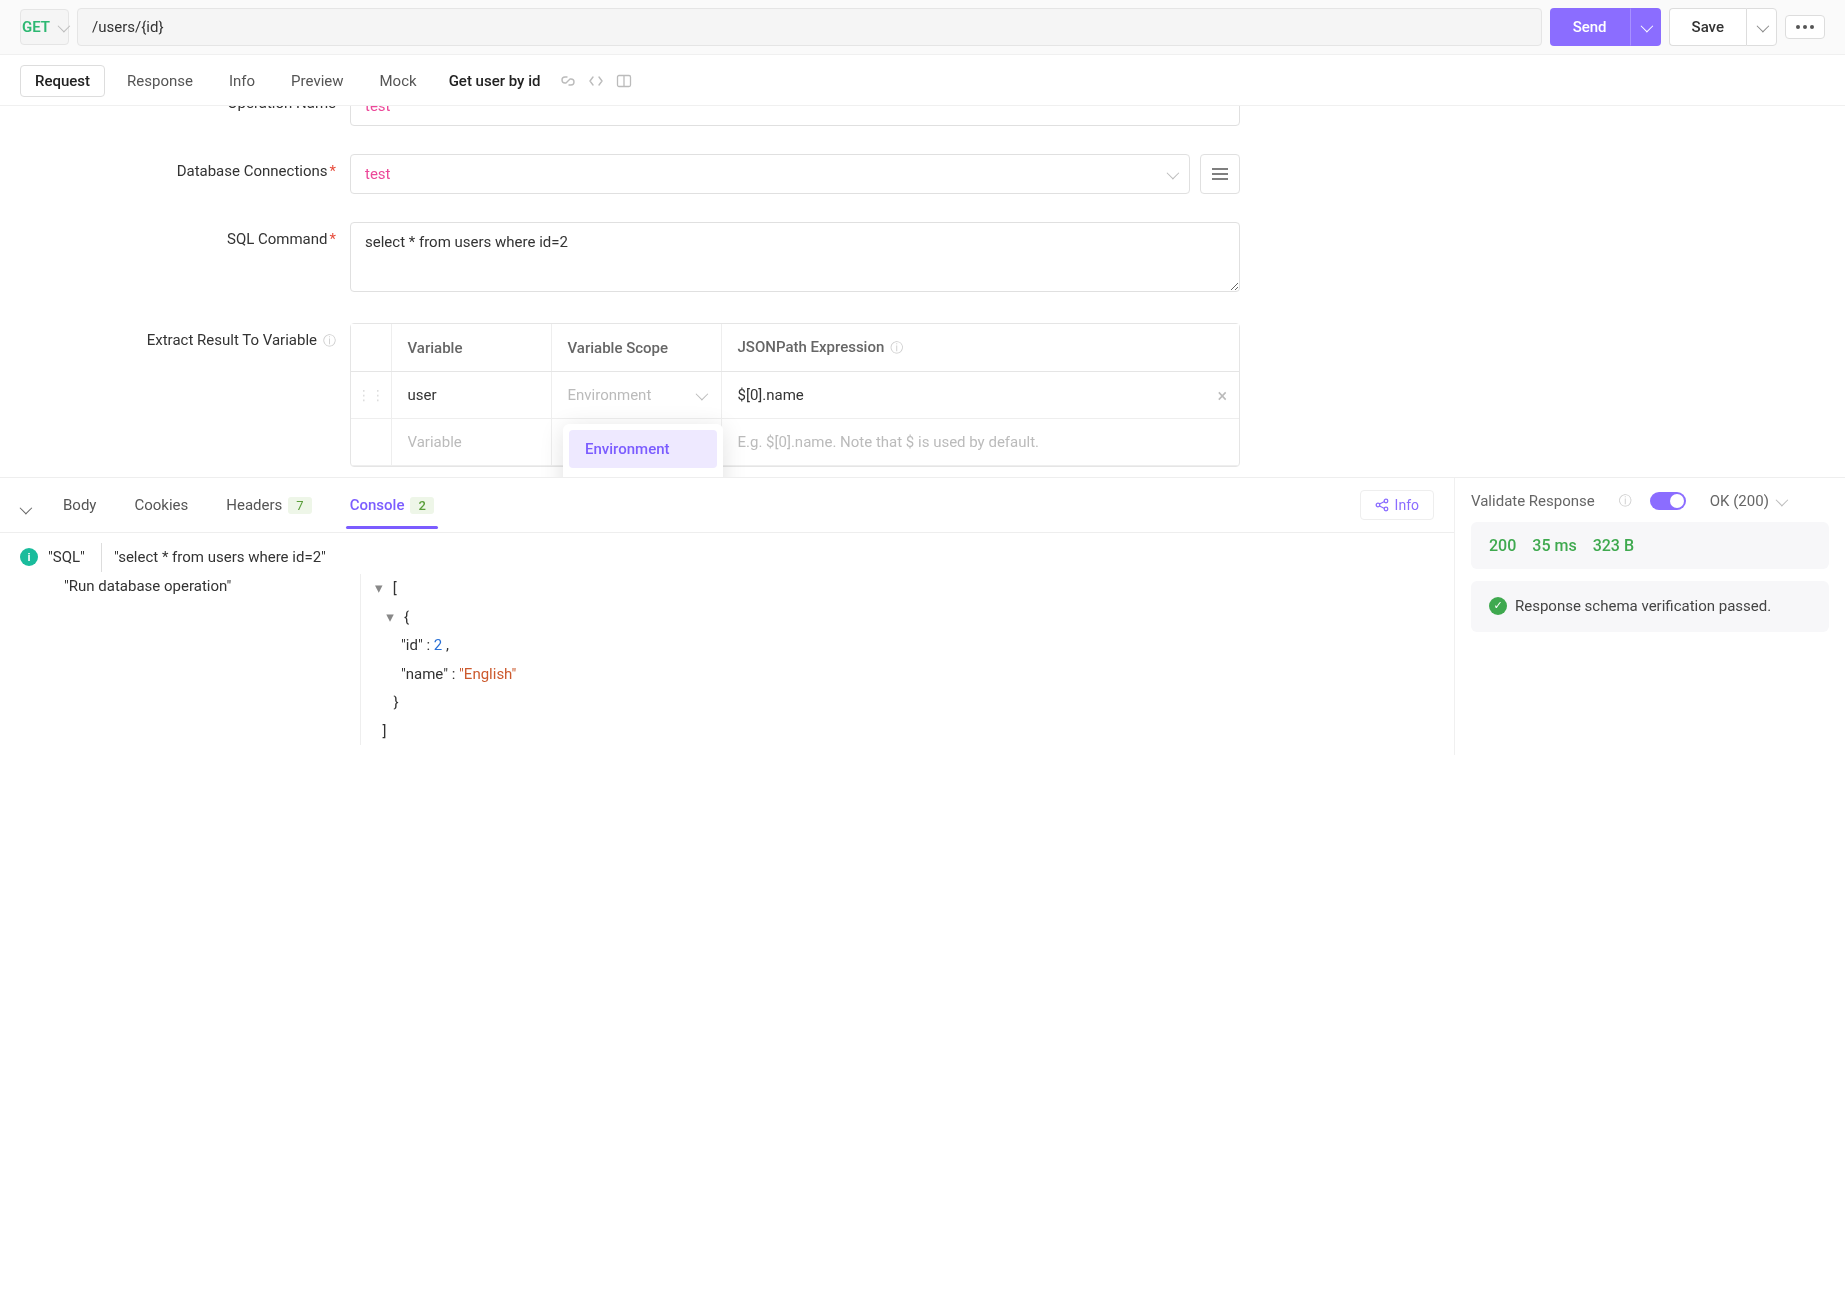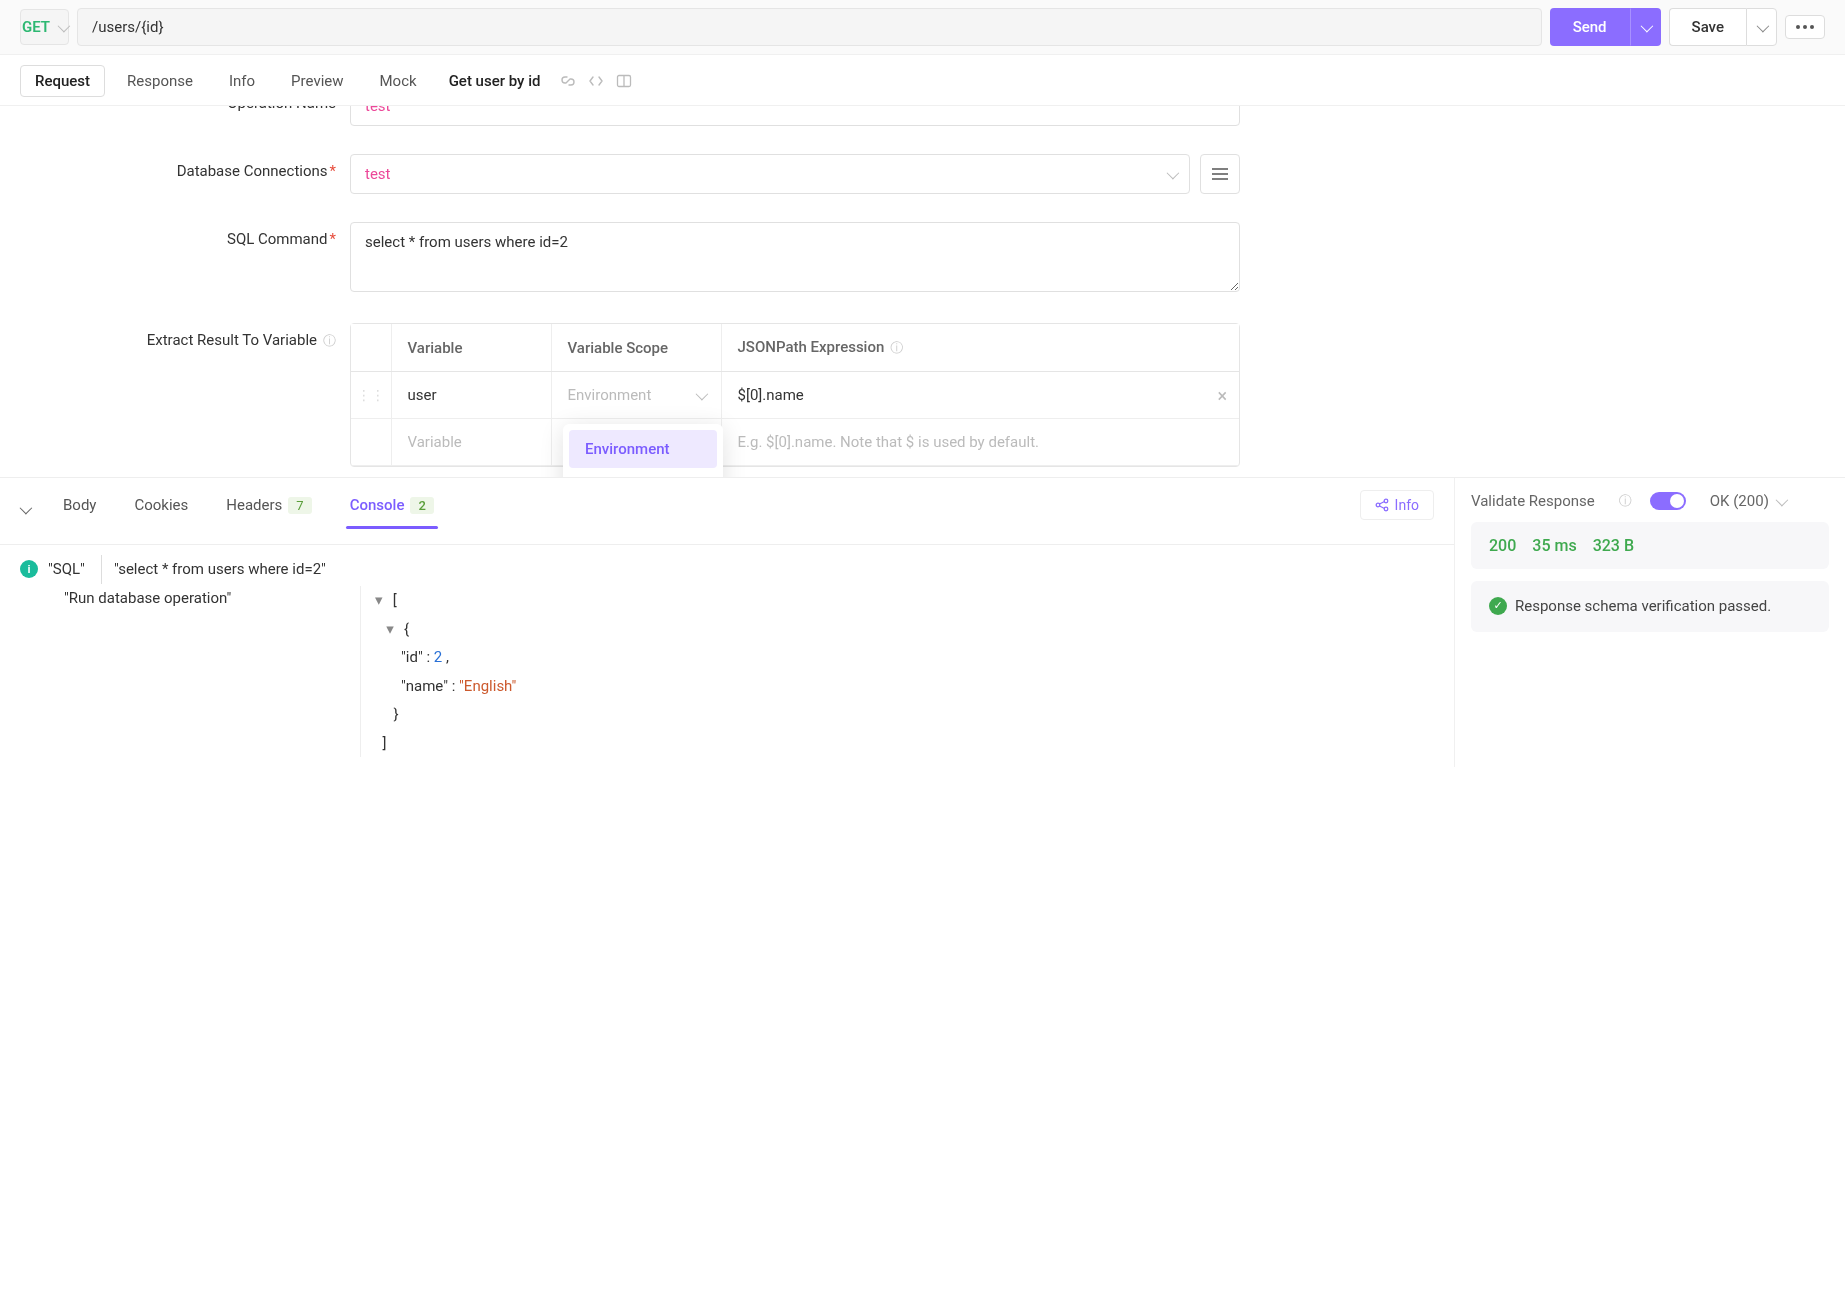--- a/index.html
+++ b/index.html
@@ -61,21 +61,21 @@
   
   .dropdown { position: absolute; background: #fff; border-radius: 6px; box-shadow: 0 4px 24px rgba(0,0,0,0.12); padding: 6px; z-index: 100; min-width: 160px; }
   .dropdown-item { padding: 10px 16px; font-size: 15px; color: #333; border-radius: 4px; cursor: pointer; }
   .dropdown-item.selected { background: #eee9ff; color: #7b5cff; font-weight: 500; }
   
   
   .bottom-panel { border-top: 1px solid #eee; display: flex; }
   .bp-left { flex: 1; border-right: 1px solid #f0f0f0; min-width: 0; }
   .bp-right { width: 390px; padding: 14px 16px; }
   
-  .bp-tabs { display: flex; align-items: center; padding: 12px 20px 16px; gap: 30px; border-bottom: 1px solid #eee; }
+  .bp-tabs { display: flex; align-items: center; padding: 12px 20px 4px; gap: 30px; border-bottom: 1px solid #eee; }
   .bp-collapse { color: #666; cursor: pointer; }
   .bp-tab { padding: 6px 4px 14px; color: #555; font-size: 15px; cursor: pointer; position: relative; }
   .bp-tab.active { color: #7b5cff; font-weight: 500; }
   .bp-tab.active::after { content: ""; position: absolute; left: 0; right: 0; bottom: -1px; height: 3px; background: #7b5cff; border-radius: 2px; }
   .badge { display: inline-block; background: #eef6e8; color: #5a9e3a; padding: 1px 8px; border-radius: 3px; font-size: 13px; margin-left: 6px; }
   .bp-share { margin-left: auto; color: #8b6dff; display: flex; align-items: center; gap: 6px; padding: 6px 14px; border: 1px solid #eee; border-radius: 4px; margin-bottom: 8px; cursor: pointer; }
   
   .console-body { padding: 10px 20px; font-family: "SFMono-Regular", Consolas, "Liberation Mono", Menlo, monospace; font-size: 15px; line-height: 1.9; position: relative; }
   .console-line1 { display: flex; align-items: center; gap: 10px; }
   .info-dot { width: 18px; height: 18px; background: #1abc9c; border-radius: 50%; display: inline-flex; align-items: center; justify-content: center; color: #fff; font-size: 11px; font-weight: bold; font-family: sans-serif; }

